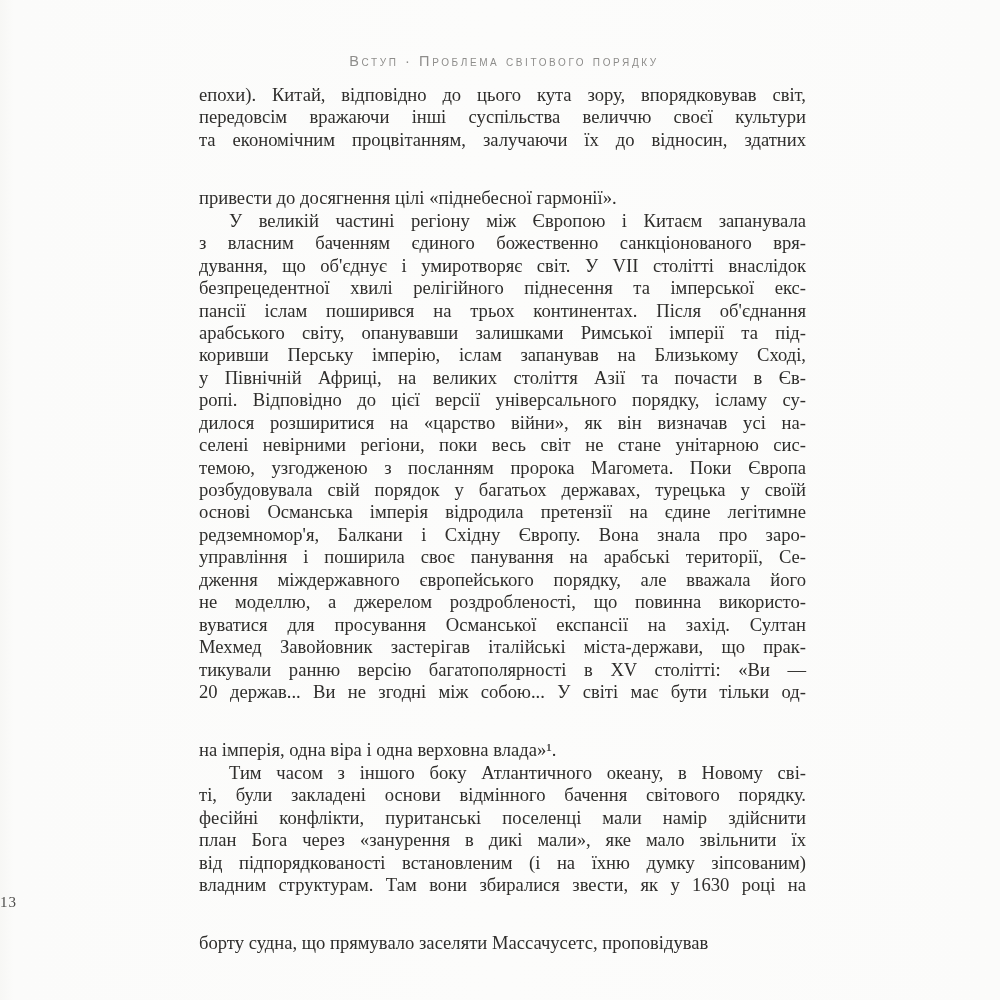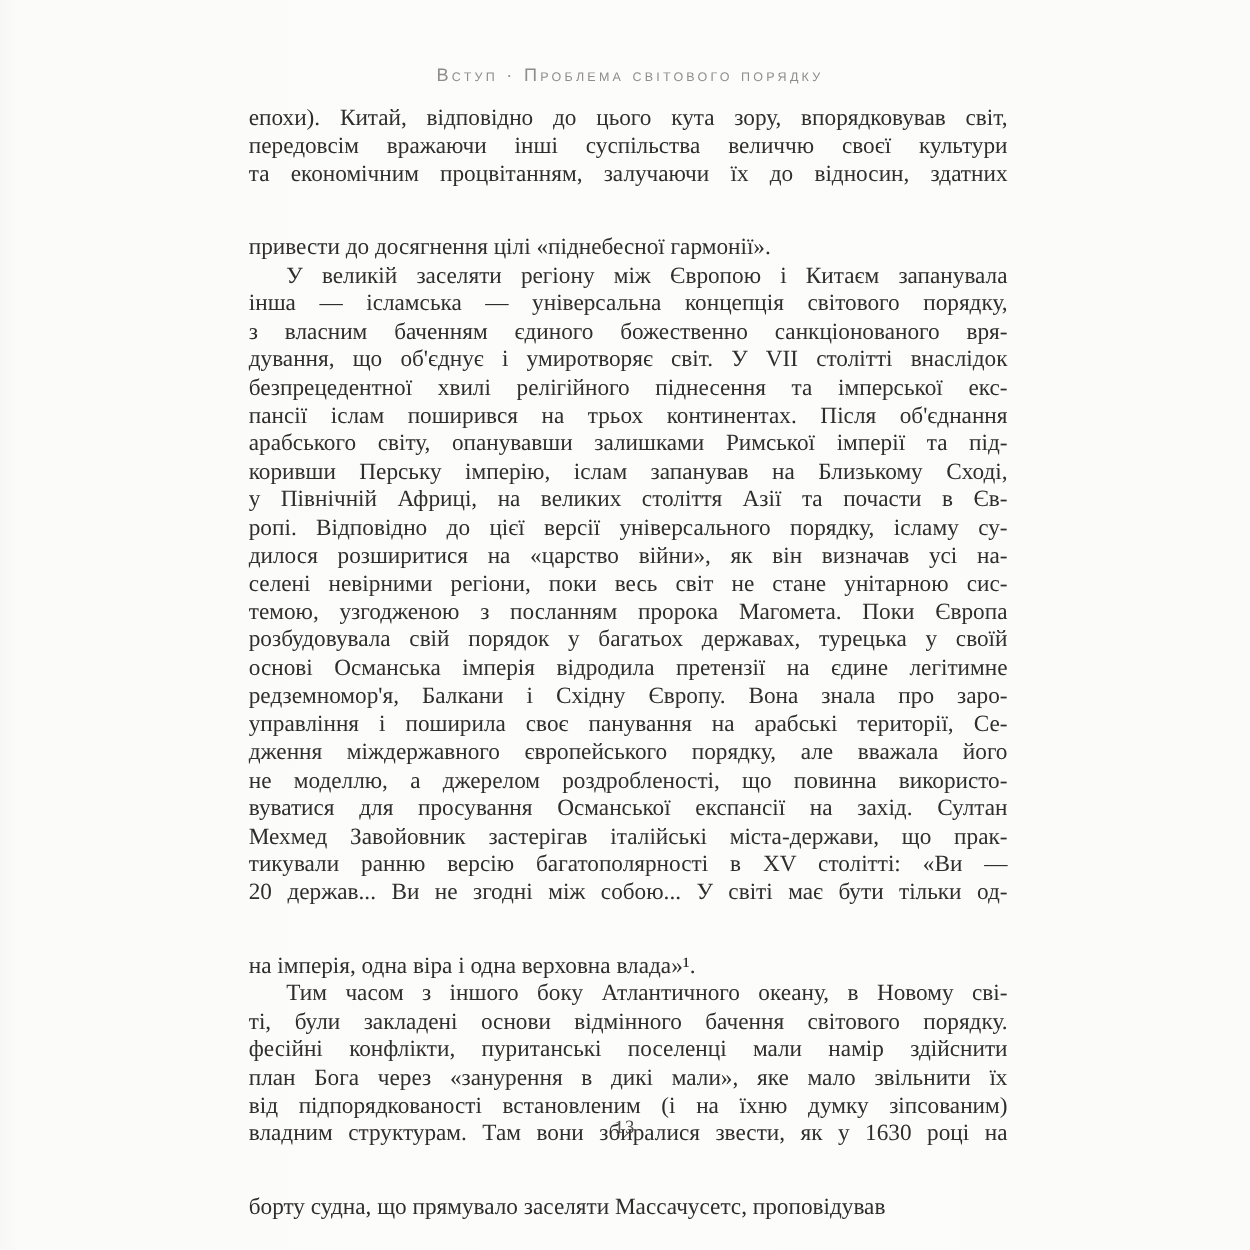--- a/index.html
+++ b/index.html
@@ -51,42 +51,40 @@
     margin-top: 36px;
   }
   .line.indent {
     text-indent: 30px;
   }
   .page-number {
     position: absolute;
     top: 894px;
     left: 0;
     width: 100%;
-    text-align: center;
     font-size: 15px;
     color: #4d4c4a;
     letter-spacing: 1px;
   }
 </style>
 </head>
 <body>
 
 <div class="page">
   <div class="running-header">Вступ · Проблема світового порядку</div>
 
   <div class="text-block">
       <div class="para">
         <div class="line">епохи). Китай, відповідно до цього кута зору, впорядковував світ,</div>
         <div class="line">передовсім вражаючи інші суспільства величчю своєї культури</div>
         <div class="line">та економічним процвітанням, залучаючи їх до відносин, здатних</div>
         <div class="line last">привести до досягнення цілі «піднебесної гармонії».</div>
       </div>
       <div class="para">
-        <div class="line indent">У великій заселяти регіону між Європою і Китаєм запанувала</div>
-        <div class="line">інша — ісламська — універсальна концепція світового порядку,</div>
+        <div class="line indent">У великій частині регіону між Європою і Китаєм запанувала</div>
         <div class="line">з власним баченням єдиного божественно санкціонованого вря-</div>
         <div class="line">дування, що об'єднує і умиротворяє світ. У VII столітті внаслідок</div>
         <div class="line">безпрецедентної хвилі релігійного піднесення та імперської екс-</div>
         <div class="line">пансії іслам поширився на трьох континентах. Після об'єднання</div>
         <div class="line">арабського світу, опанувавши залишками Римської імперії та під-</div>
         <div class="line">коривши Перську імперію, іслам запанував на Близькому Сході,</div>
         <div class="line">у Північній Африці, на великих століття Азії та почасти в Єв-</div>
         <div class="line">ропі. Відповідно до цієї версії універсального порядку, ісламу су-</div>
         <div class="line">дилося розширитися на «царство війни», як він визначав усі на-</div>
         <div class="line">селені невірними регіони, поки весь світ не стане унітарною сис-</div>

